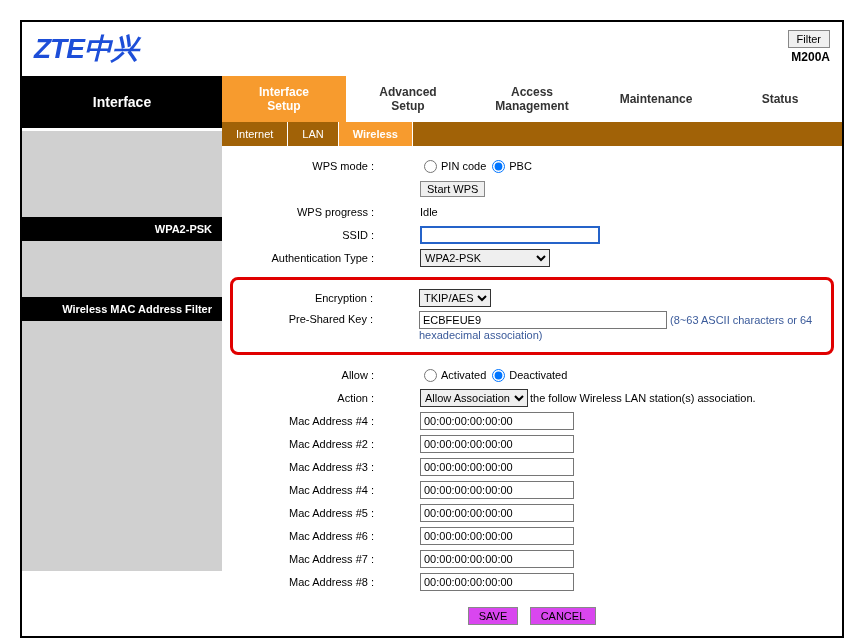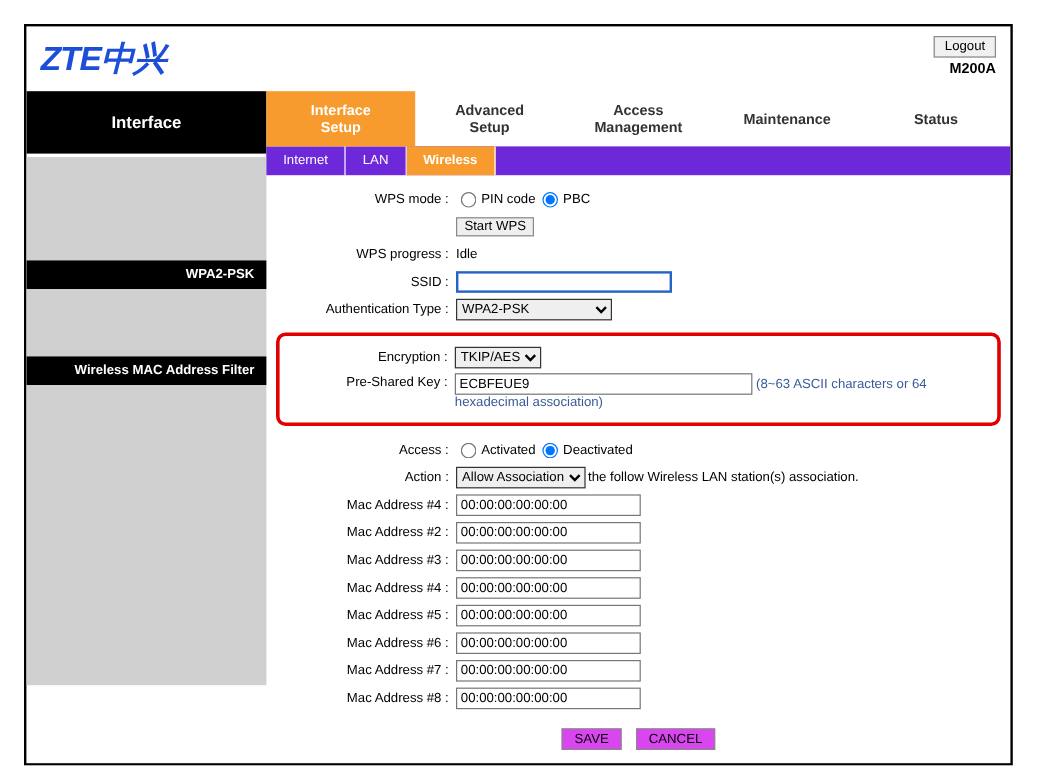--- a/index.html
+++ b/index.html
@@ -13,25 +13,25 @@
   .model { font-size: 12px; font-weight: bold; margin-top: 2px; }
   .nav-wrap { display: flex; margin-top: 4px; }
   .side-col { width: 200px; }
   .side-title { background: #000; color: #fff; font-weight: bold; text-align: center; padding: 18px 0; font-size: 14px; border-bottom: 3px solid #fff; }
   .side-spacer { background: #d0d0d0; height: 86px; }
   .side-section { background: #000; color: #fff; padding: 6px 10px; font-size: 11px; font-weight: bold; text-align: right; }
   .main-col { flex: 1; }
   .tabs { display: flex; height: 46px; }
   .tab { flex: 1; display: flex; align-items: center; justify-content: center; font-size: 12px; font-weight: bold; color: #333; cursor: pointer; text-align: center; line-height: 1.2; }
   .tab.active { background: #f79b2e; color: #fff; }
-  .subtabs { background: #6d28d9; display: flex; height: 24px; }
+  .subtabs { background: #a16207; display: flex; height: 24px; }
   .subtab { padding: 4px 14px; color: #fff; font-size: 11px; cursor: pointer; border-right: 1px solid #fff; display: flex; align-items: center; }
   .subtab.active { background: #f79b2e; font-weight: bold; }
   .content { padding: 10px 8px 4px 8px; }
-  .form-row { display: flex; align-items: center; margin-bottom: 3px; font-size: 11px; min-height: 20px; }
+  .form-row { display: flex; align-items: center; margin-bottom: 3px; font-size: 11px; min-height: 20px; gap: 40px; }
   .form-label { width: 150px; text-align: right; padding-right: 6px; color: #000; }
   .form-field { flex: 1; display: flex; align-items: center; flex-wrap: wrap; gap: 2px; }
   input[type=text] { border: 1px solid #767676; padding: 1px 3px; font-size: 11px; height: 18px; }
   input[type=text].ssid { border: 2px solid #2563c9; width: 180px; }
   input[type=text].psk { width: 248px; }
   input[type=text].mac { width: 154px; }
   select { border: 1px solid #333; font-size: 11px; background: #efefef; height: 18px; }
   button.small { font-size: 11px; padding: 1px 6px; border: 1px solid #888; background: #efefef; cursor: pointer; }
   .radio { margin: 0 2px 0 4px; }
   .highlight-box { border: 3px solid #e00000; border-radius: 8px; padding: 8px 4px 8px 4px; margin: 2px 8px 6px 8px; }
@@ -42,21 +42,21 @@
   .footer-btns button { font-size: 11px; padding: 2px 10px; margin: 0 4px; border: 1px solid #888; background: #d946ef; cursor: pointer; }
 </style>
 </head>
 <body>
 
 <div class="page">
   <div class="outer">
     <div class="header">
       <div class="logo"><span>ZTE中兴</span></div>
       <div class="header-right">
-        <button class="logout-btn">Logout</button>
+        <button class="logout-btn">Filter</button>
         <div class="model">M200A</div>
       </div>
     </div>
 
     <div class="nav-wrap">
       <div class="side-col">
         <div class="side-title">Interface</div>
         <div class="side-spacer"></div>
         <div class="side-section">WPA2-PSK</div>
         <div class="side-highlight"></div>
@@ -131,21 +131,21 @@
             <div class="form-field" style="display:block">
               <input type="text" class="psk" value="ECBFEUE9" style="">
               <span class="hint">(8~63 ASCII characters or 64</span>
               <div class="hint">hexadecimal association)</div>
             </div>
           </div>
         </div>
 
         <div class="content" style="padding-top:4px">
           <div class="form-row">
-            <div class="form-label">Access :</div>
+            <div class="form-label">Allow :</div>
             <div class="form-field">
               <input type="radio" class="radio" name="act" style="">
               <span>Activated</span>
               <input type="radio" class="radio" name="act" checked="" style="">
               <span>Deactivated</span>
             </div>
           </div>
           <div class="form-row">
             <div class="form-label">Action :</div>
             <div class="form-field">

